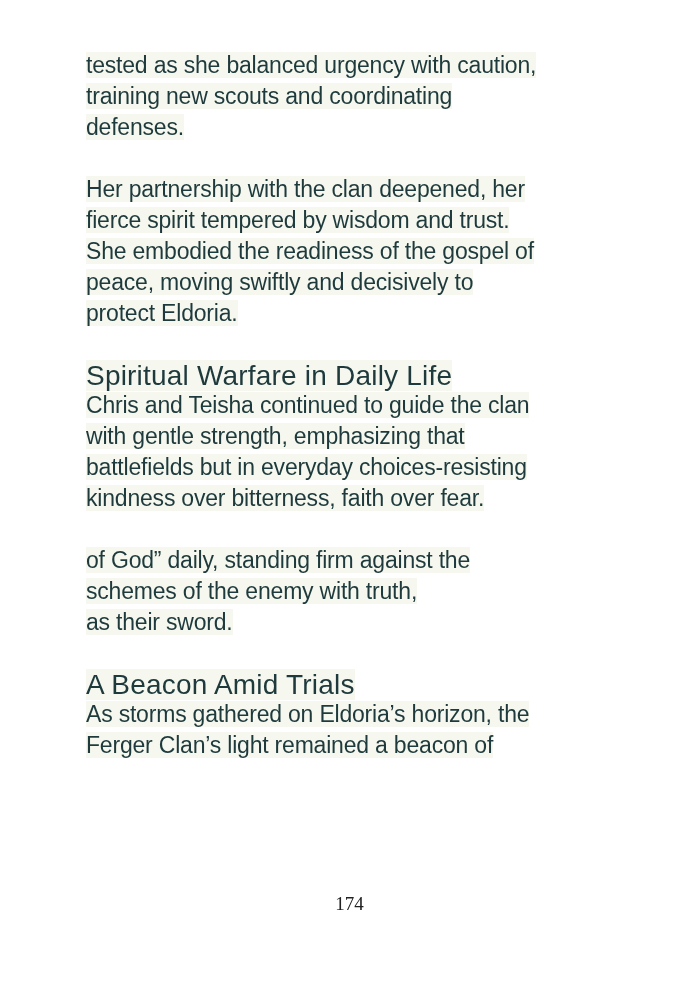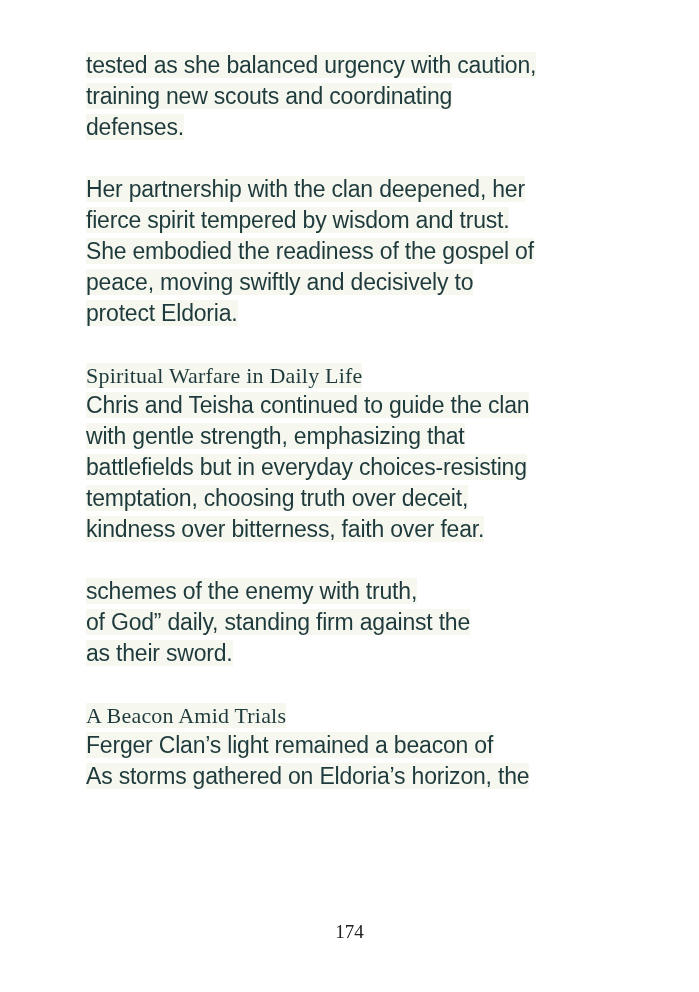--- a/index.html
+++ b/index.html
@@ -29,37 +29,36 @@
     line-height: 31px;
     letter-spacing: -0.2px;
     color: #1e3a3c;
     white-space: nowrap;
   }
   .line > span {
     background: #f6f8ef;
   }
   .section-heading {
     margin: 33px 0 0 0;
-    font-family: Liberation Serif, serif;
+    font-family: Liberation Sans, sans-serif;
     font-weight: normal;
-    font-size: 22px;
+    font-size: 28px;
     line-height: 28px;
     color: #1e3a3c;
     letter-spacing: 0.2px;
   }
   .section-heading > span {
     background: #f6f8ef;
   }
   .footer {
     position: absolute;
     left: 0;
     right: 0;
     top: 893px;
     text-align: center;
-    margin-top: 28px;
   }
   .page-number {
     font-family: "Liberation Serif", serif;
     font-size: 19px;
     color: #212121;
   }
 </style>
 </head>
 <body>
 
@@ -79,35 +78,34 @@
       <div class="line"><span>peace, moving swiftly and decisively to</span></div>
       <div class="line"><span>protect Eldoria.</span></div>
     </div>
 
     <h2 class="section-heading"><span>Spiritual Warfare in Daily Life</span></h2>
 
     <div class="para">
       <div class="line"><span>Chris and Teisha continued to guide the clan</span></div>
       <div class="line"><span>with gentle strength, emphasizing that</span></div>
       <div class="line"><span>battlefields but in everyday choices-resisting</span></div>
-      <div class="line"><span>temptation, choosing truth over deceit,</span></div>
       <div class="line"><span>kindness over bitterness, faith over fear.</span></div>
     </div>
 
     <div class="para">
+      <div class="line"><span>of God” daily, standing firm against the</span></div>
       <div class="line"><span>schemes of the enemy with truth,</span></div>
-      <div class="line"><span>of God” daily, standing firm against the</span></div>
       <div class="line"><span>as their sword.</span></div>
     </div>
 
     <h2 class="section-heading"><span>A Beacon Amid Trials</span></h2>
 
     <div class="para">
+      <div class="line"><span>As storms gathered on Eldoria’s horizon, the</span></div>
       <div class="line"><span>Ferger Clan’s light remained a beacon of</span></div>
-      <div class="line"><span>As storms gathered on Eldoria’s horizon, the</span></div>
     </div>
 
   </div>
 
   <div class="footer">
     <span class="page-number">174</span>
   </div>
 </div>
 
 </body></html>

